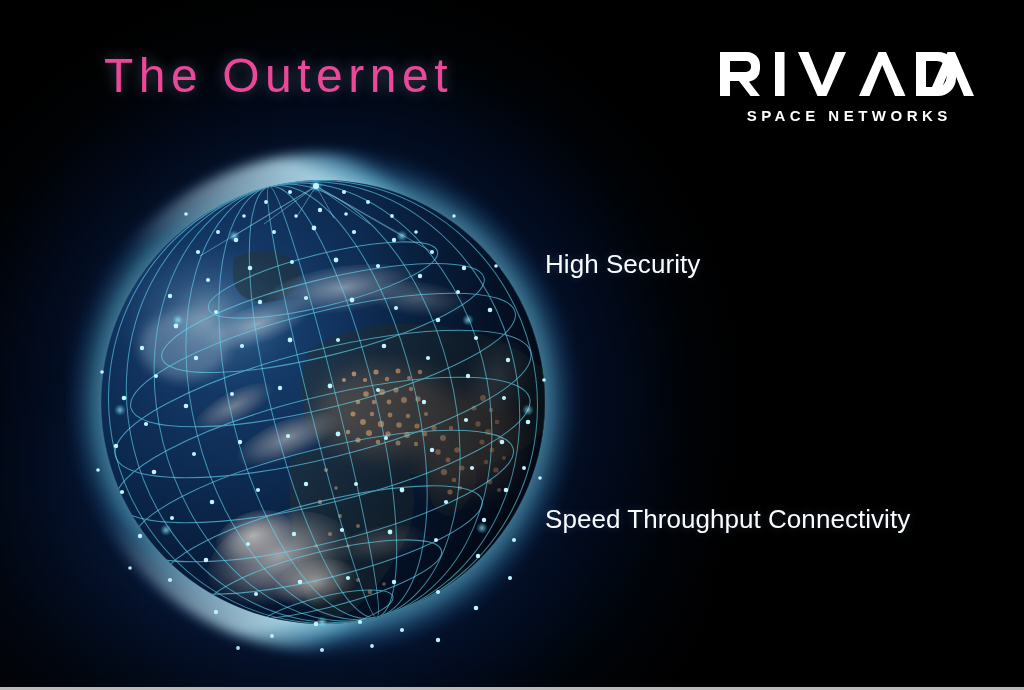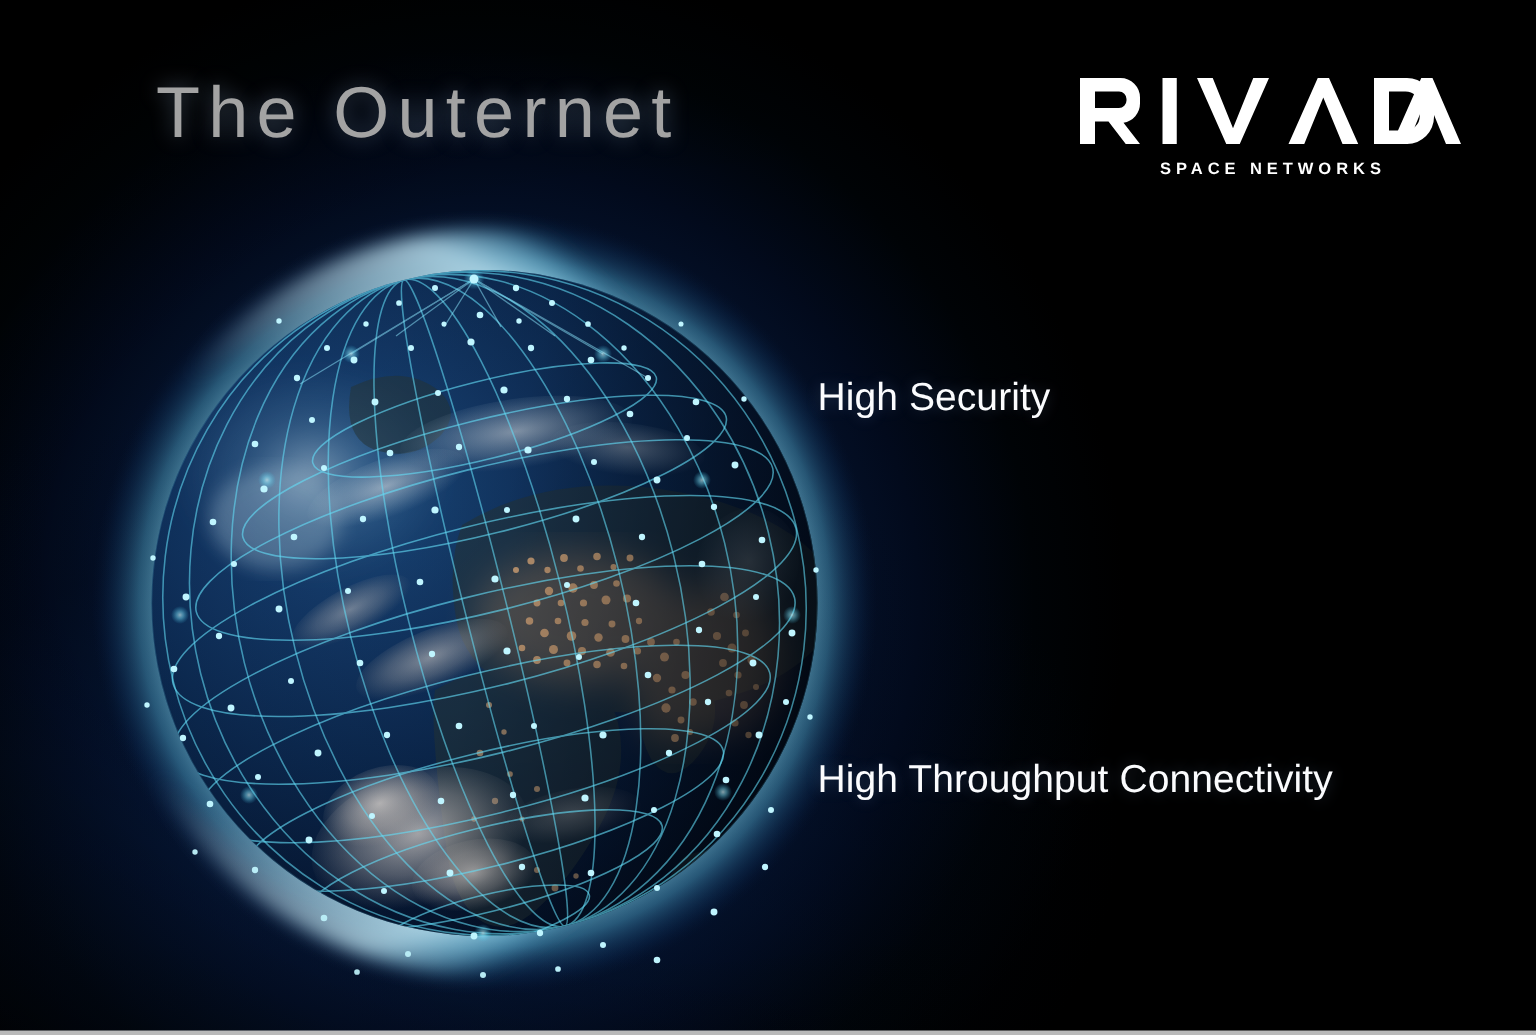--- a/index.html
+++ b/index.html
@@ -25,32 +25,32 @@
     background:radial-gradient(ellipse 900px 640px at 430px 380px, rgba(0,0,0,0) 40%, rgba(0,0,0,.45) 78%, rgba(0,0,0,.85) 100%);
     pointer-events:none;
   }
   .bottom-edge{
     position:absolute;left:0;right:0;bottom:0;height:3px;background:#b9b9b9;
   }
 
   
   .title{
     position:absolute;left:104px;top:52px;
-    font-size:48px;font-weight:300;color:#a3a3a3;
+    font-size:48px;font-weight:300;color:#ec4899;
     letter-spacing:.115em;line-height:1;
     white-space:nowrap;
     text-shadow:0 0 14px rgba(180,215,255,.35);
   }
 
   
   .logo{position:absolute;left:718px;top:48px;width:258px;}
   .logo-mark{display:block;width:258px;height:52px;}
   .logo-sub{
     margin-top:7px;text-align:center;
-    font-size:11px;font-weight:700;color:#ffffff;
+    font-size:15px;font-weight:700;color:#ffffff;
     letter-spacing:.30em;text-indent:.30em;
     white-space:nowrap;
   }
 
   
   .feat{
     position:absolute;white-space:nowrap;color:#fbfcfe;
     font-size:26px;font-weight:400;letter-spacing:.002em;
     text-shadow:0 0 10px rgba(160,200,255,.22);
   }
@@ -475,16 +475,16 @@
 
         <path d="M198 4 h22 a18 18 0 0 1 18 18 v8 a18 18 0 0 1 -18 18 h-22 z M208 13 v26 h11 a9.5 9.5 0 0 0 9.5 -9.5 v-7 a9.5 9.5 0 0 0 -9.5 -9.5 z"></path>
 
         <path d="M212 48 L231.5 4 h7.5 L258 48 H248 L235.2 17 L222.5 48 z" transform="translate(-2 0)"></path>
       </g>
     </svg>
     <div class="logo-sub">SPACE NETWORKS</div>
   </div>
 
   <div class="feat feat-0">High Security</div>
-  <div class="feat feat-2">High Throughput Connectivity</div>
+  <div class="feat feat-2">Speed Throughput Connectivity</div>
 
   <div class="bottom-edge"></div>
 </div>
 
 </body></html>

